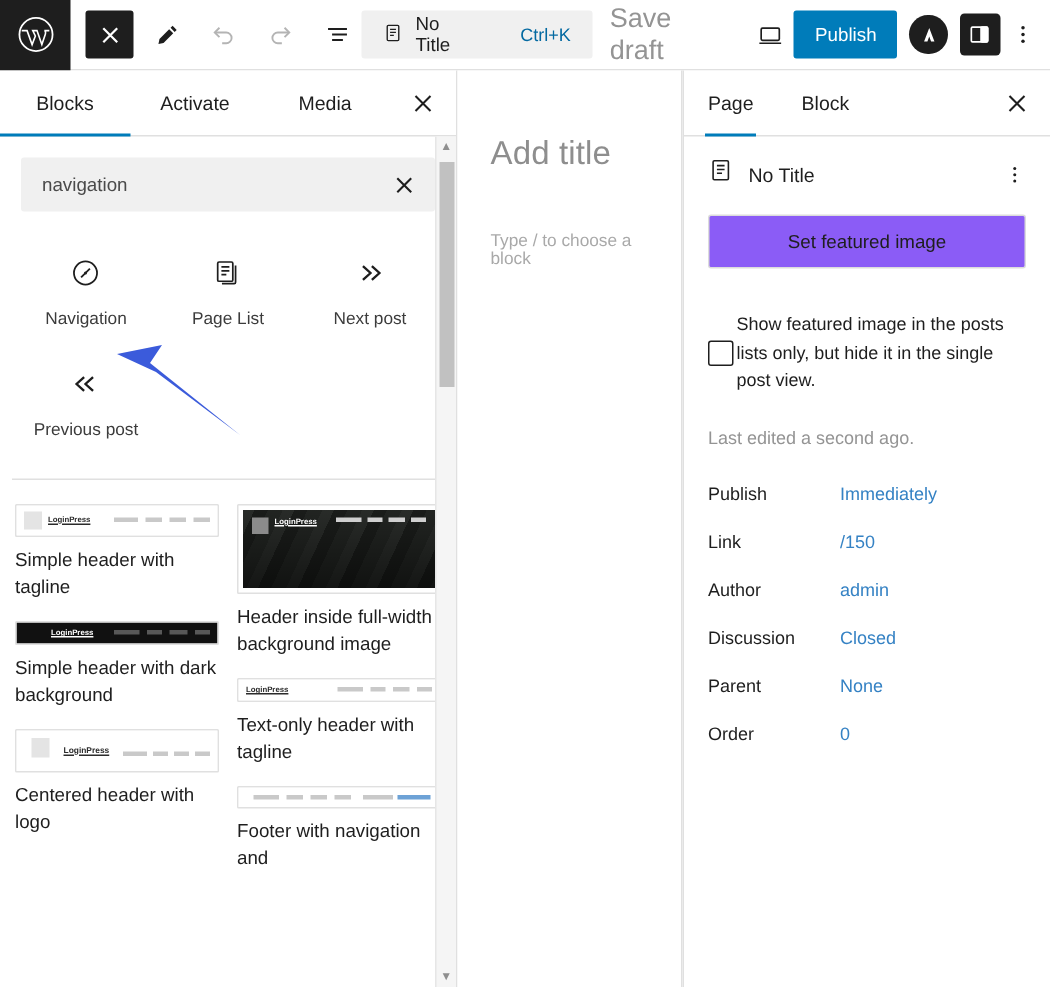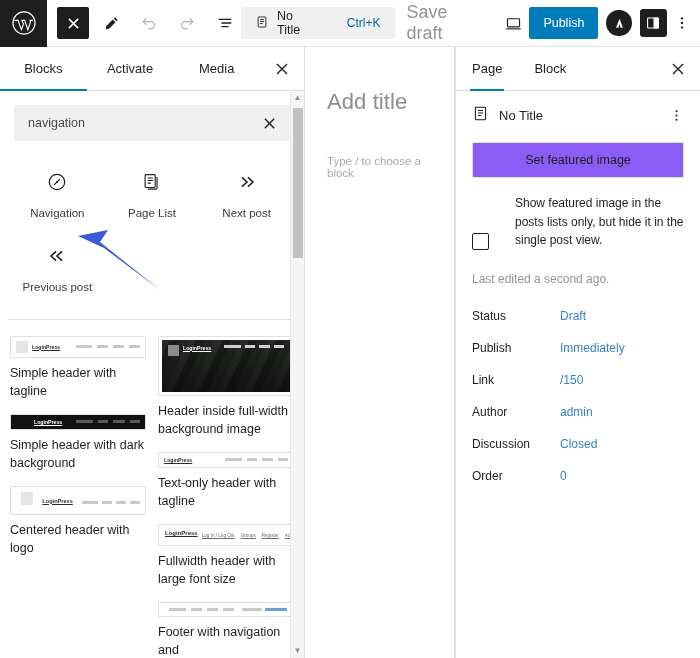--- a/index.html
+++ b/index.html
@@ -234,21 +234,21 @@
   .sb-body { padding: 14px 16px 0 16px; flex: 1 1 auto; overflow: hidden; }
   .sb-doc-row { display: flex; align-items: center; gap: 10px; margin-bottom: 16px; }
   .sb-doc-title { font-size: 13px; color: #1e1e1e; }
   .sb-dots { margin-left: auto; cursor: pointer; color: #1e1e1e; display: flex; }
 
   .featured-btn {
     width: 100%; height: 36px; border: 1px solid #dcdcdc; background: #8b5cf6;
     border-radius: 2px; font-size: 12.5px; color: #1e1e1e; cursor: pointer;
     font-family: inherit; display: flex; align-items: center; justify-content: center;
   }
-  .check-row { display: flex; gap: 26px; margin-top: 16px; align-items: flex-end; }
+  .check-row { display: flex; gap: 2px; margin-top: 28px; align-items: center; }
   .checkbox {
     width: 17px; height: 17px; border: 1.5px solid #1e1e1e; border-radius: 2px;
     flex: 0 0 17px; background: #fff; cursor: pointer; margin-top: 1px;
   }
   .check-label { font-size: 12px; color: #1e1e1e; line-height: 1.55; }
 
   .last-edited { font-size: 12px; color: #949494; margin-top: 22px; }
   .meta-list { margin-top: 14px; }
   .meta-row { display: flex; align-items: center; height: 32px; }
   .meta-key { width: 88px; flex: 0 0 88px; font-size: 12px; color: #1e1e1e; }
@@ -502,34 +502,20 @@
                     <i style="width:10px"></i>
                     <i style="width:11px"></i>
                     <i style="width:10px"></i>
                   </span>
               </div>
             </div>
             <div class="pattern-caption">Text-only header with tagline</div>
           </div>
 
           
-          <div class="pattern">
-            <div class="pattern-thumb">
-              <div class="mock mock-stack">
-                <span class="brand">LoginPress</span>
-                <span class="links">
-                  <span>Log In / Log Out</span>
-                  <span>Groups</span>
-                  <span>Register</span>
-                  <span>Activate</span>
-                </span>
-              </div>
-            </div>
-            <div class="pattern-caption">Fullwidth header with large font size</div>
-          </div>
 
           
           <div class="pattern">
             <div class="pattern-thumb">
               <div class="mock mock-foot">
                 <span class="navs">
                     <i style="width:17px"></i>
                     <i style="width:11px"></i>
                     <i style="width:11px"></i>
                     <i style="width:11px"></i>
@@ -591,40 +577,40 @@
 
         <div class="check-row">
           <span class="checkbox"></span>
           <span class="check-label">Show featured image in the posts lists only, but hide it in the single post view.</span>
         </div>
 
         <div class="last-edited">Last edited a second ago.</div>
 
         <div class="meta-list">
           <div class="meta-row">
-            <span class="meta-key">Status</span>
-            <span class="meta-val">Draft</span>
-          </div>
-          <div class="meta-row">
             <span class="meta-key">Publish</span>
             <span class="meta-val">Immediately</span>
           </div>
           <div class="meta-row">
             <span class="meta-key">Link</span>
             <span class="meta-val">/150</span>
           </div>
           <div class="meta-row">
             <span class="meta-key">Author</span>
             <span class="meta-val">admin</span>
           </div>
           <div class="meta-row">
             <span class="meta-key">Discussion</span>
             <span class="meta-val">Closed</span>
           </div>
           <div class="meta-row">
+            <span class="meta-key">Parent</span>
+            <span class="meta-val">None</span>
+          </div>
+          <div class="meta-row">
             <span class="meta-key">Order</span>
             <span class="meta-val">0</span>
           </div>
         </div>
       </div>
     </div>
   </div>
 
   <svg class="annot-arrow" width="92" height="68" viewBox="0 0 92 68">
     <path d="M4 10 L34 4 L26 16 L86 64 L30 22 Z" fill="#3b5bdb"></path>

